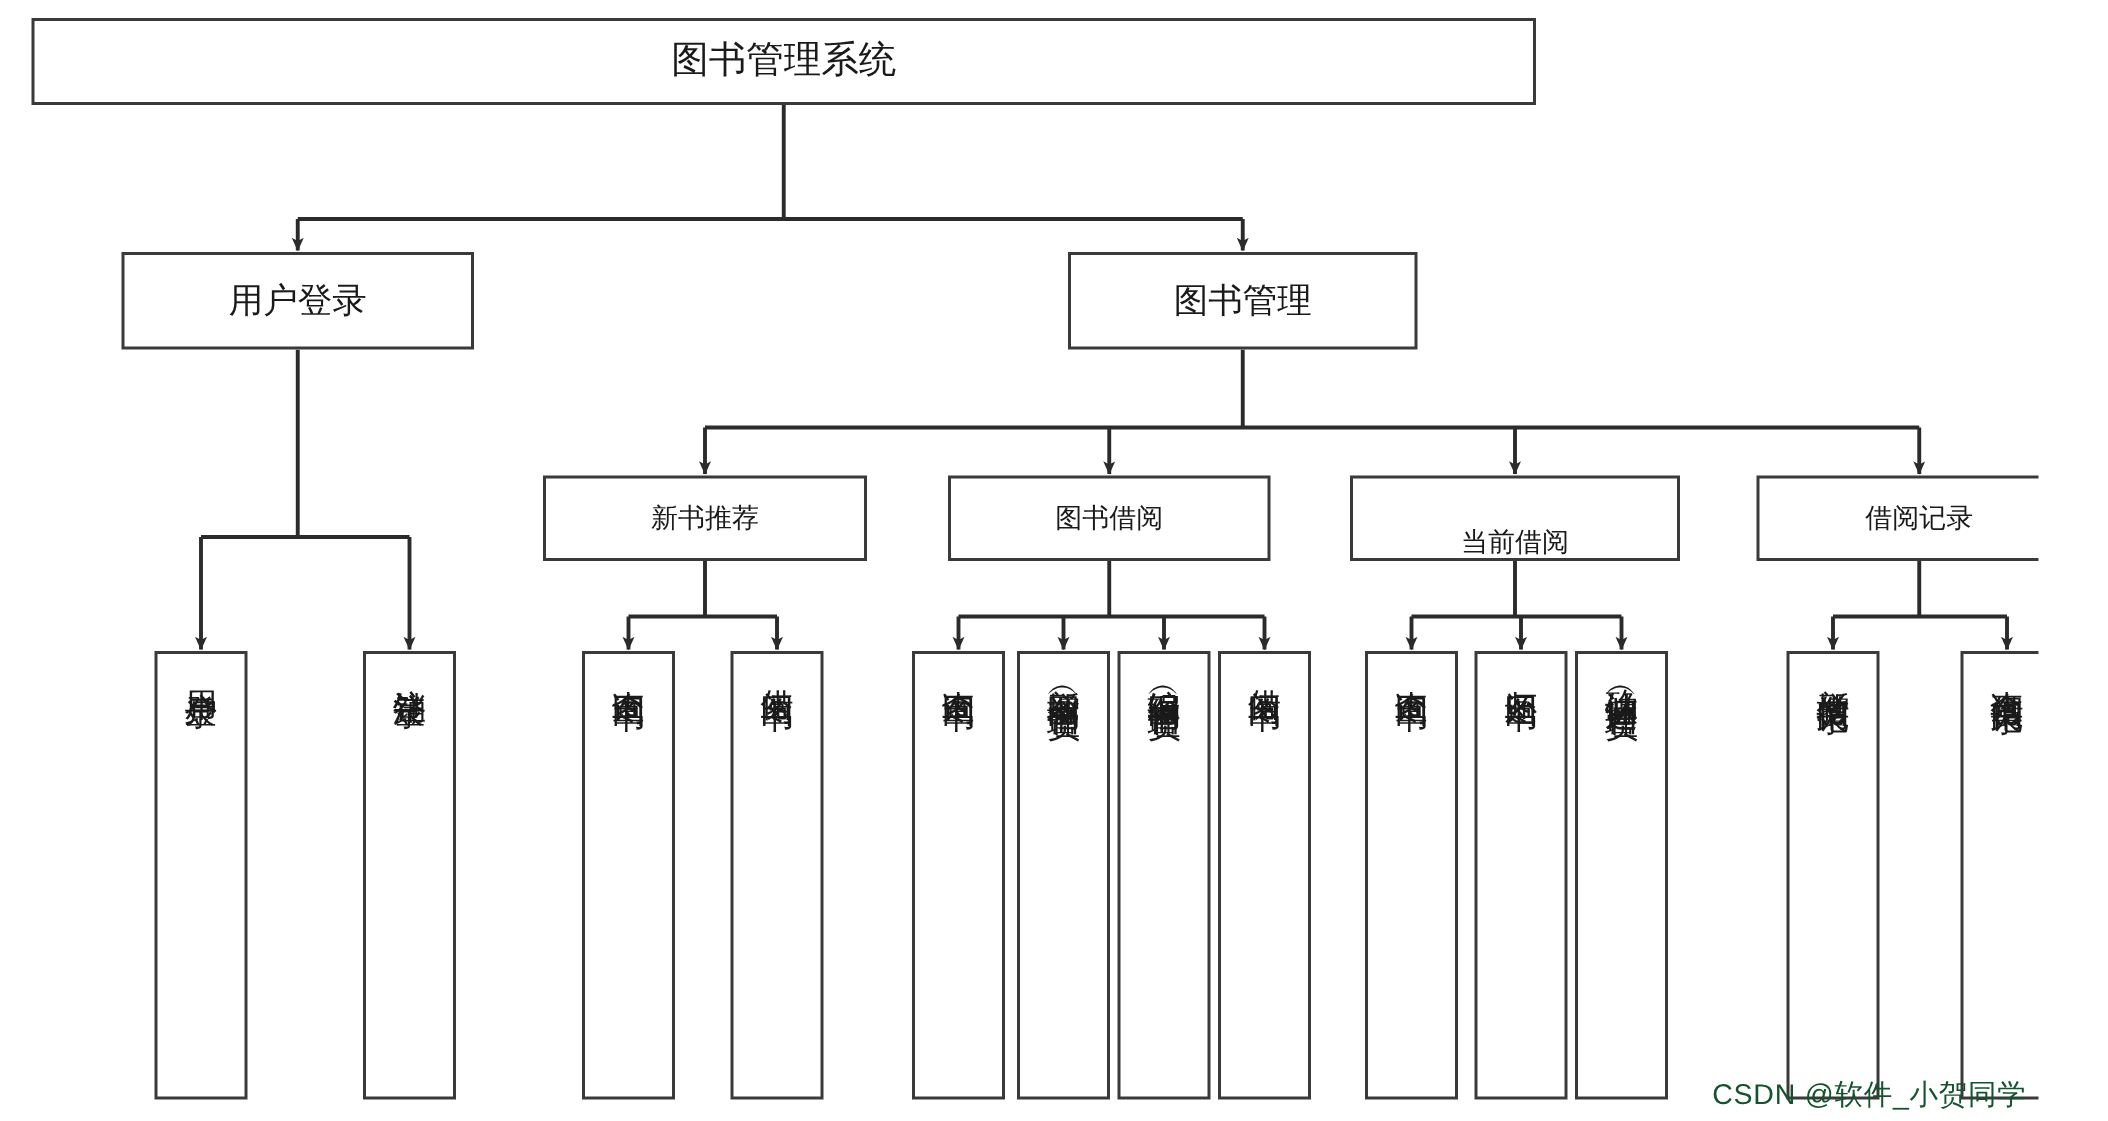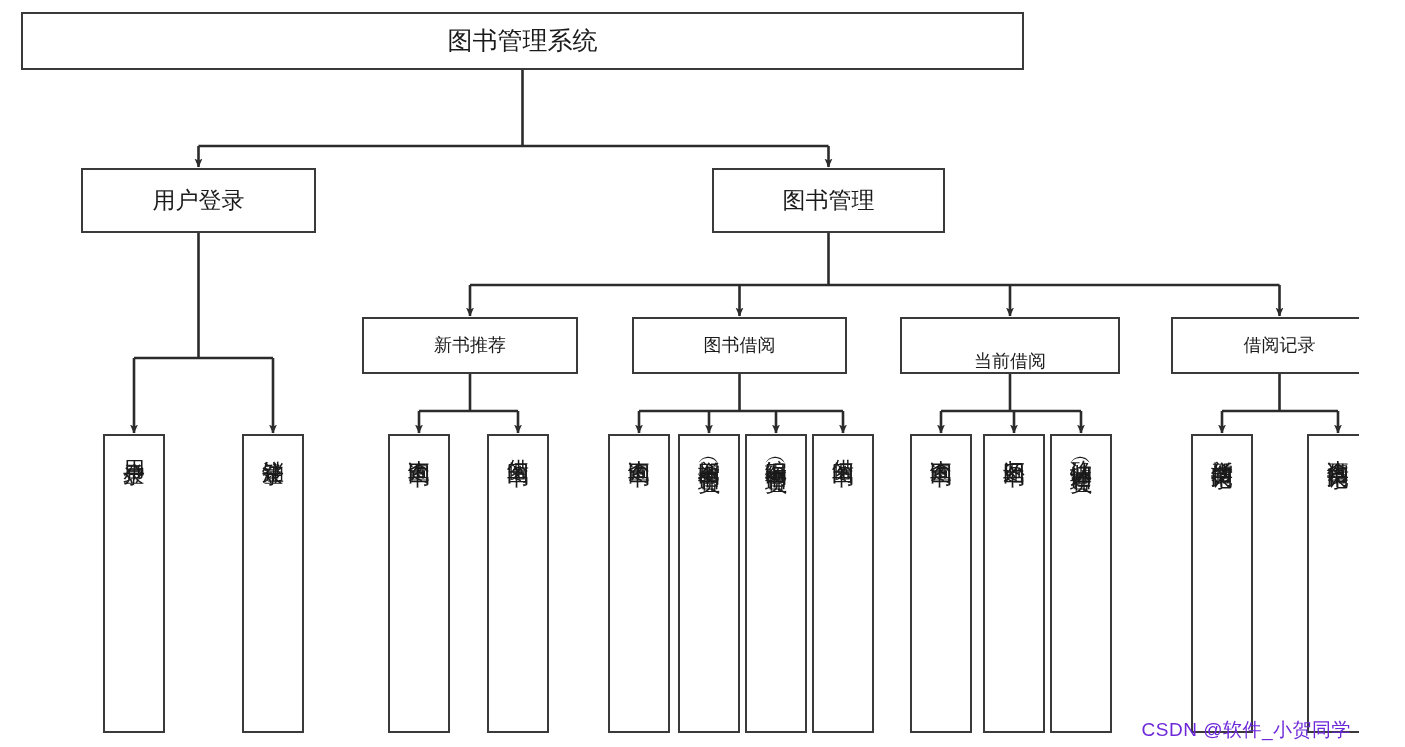--- a/index.html
+++ b/index.html
@@ -54,21 +54,21 @@
     text-orientation: upright;
     letter-spacing: 2px;
     line-height: 1.0;
     text-align: left;
   }
   #watermark {
     position: absolute;
     right: 8px;
     bottom: 4px;
     font-size: 19px;
-    color: #6d28d9;
+    color: #14532d;
     white-space: nowrap;
     letter-spacing: 0.5px;
   }
 </style>
 </head>
 <body>
 
 <div id="canvas">
   <svg id="edges" width="1405" height="747" viewBox="0 0 1405 747">
     <defs>

